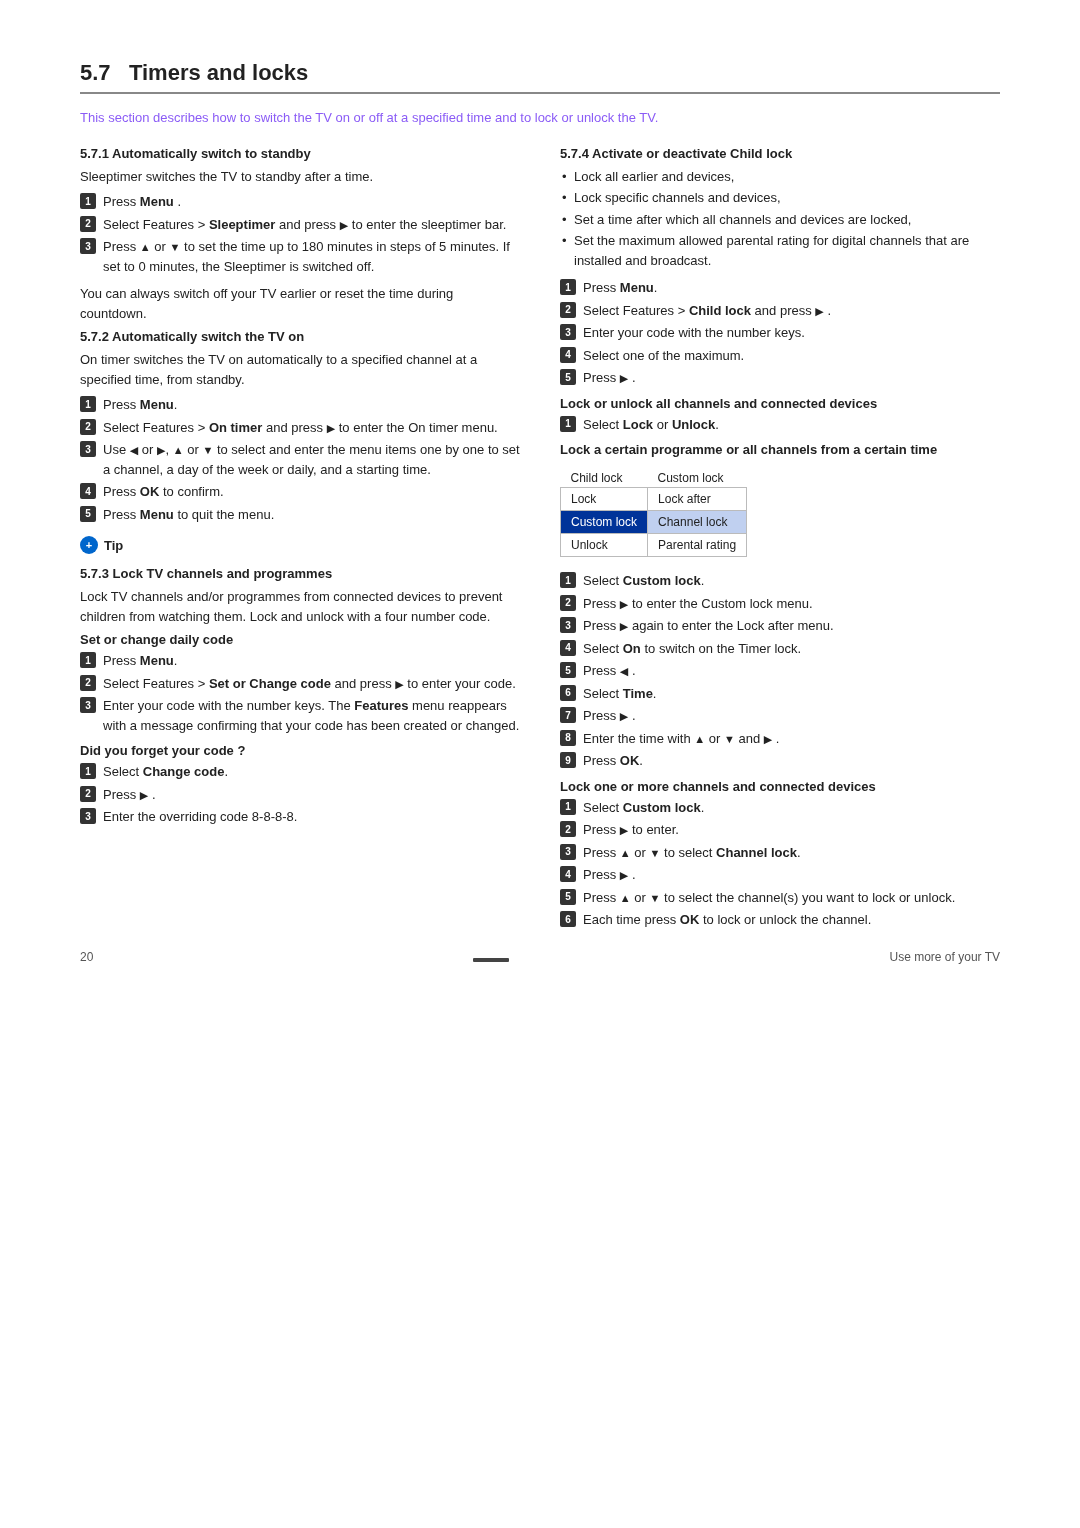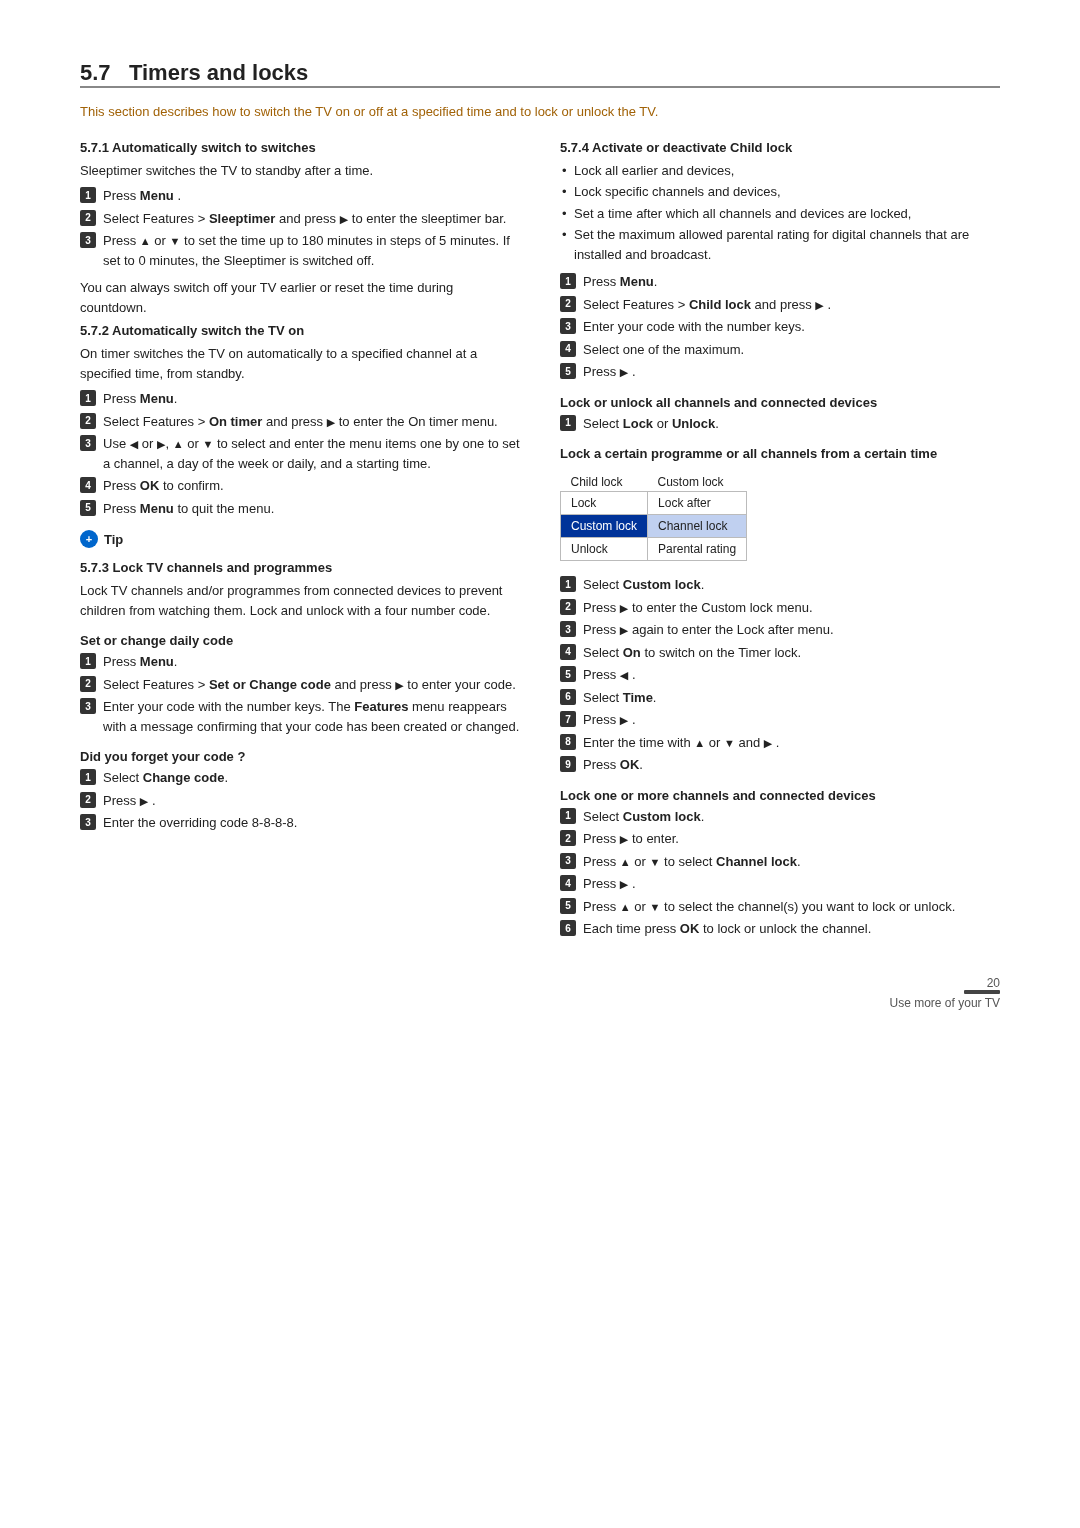--- a/index.html
+++ b/index.html
@@ -14,26 +14,27 @@
     }
     .page {
       display: flex;
       flex-direction: column;
       gap: 0;
     }
     .section-title {
       font-size: 22px;
       font-weight: bold;
       border-bottom: 2px solid #888;
+      padding-bottom: 6px;
       margin-bottom: 14px;
     }
     .section-intro {
       font-size: 13px;
       margin-bottom: 18px;
-      color: #a16207;
+      color: #8b5cf6;
     }
     .two-col {
       display: flex;
       gap: 40px;
     }
     .col-left {
       flex: 1;
       max-width: 460px;
     }
     .col-right {
@@ -118,21 +119,21 @@
       margin-bottom: 2px;
     }
     .bullet-list li::before {
       content: '•';
       position: absolute;
       left: 2px;
     }
     .sub-heading {
       font-weight: bold;
       font-size: 13px;
-      margin-top: 13px;
+      margin-top: 1px;
       margin-bottom: 4px;
     }
     
     .lock-table {
       border-collapse: collapse;
       margin: 10px 0 14px 0;
       font-size: 12px;
     }
     .lock-table td {
       padding: 4px 10px;
@@ -149,24 +150,23 @@
       color: #fff;
     }
     .lock-table .highlighted {
       background: #c0d0f0;
       color: #222;
     }
     .page-footer {
       display: flex;
       justify-content: space-between;
       align-items: flex-end;
-      margin-top: 29px;
+      margin-top: 12px;
       font-size: 12px;
       color: #555;
-      flex-direction: column;
     }
     .footer-logo {
       display: flex;
       flex-direction: column;
       align-items: center;
     }
     .footer-logo-bar {
       width: 36px;
       height: 4px;
       background: #444;
@@ -189,21 +189,21 @@
     <span>Timers and locks</span>
   </div>
 
   <p class="section-intro">This section describes how to switch the TV on or off at a specified time and to lock or unlock the TV.</p>
 
   <div class="two-col">
 
     <div class="col-left">
 
       <div>
-        <div class="subsection-title">5.7.1   Automatically switch to switches</div>
+        <div class="subsection-title">5.7.1   Automatically switch to standby</div>
         <p>Sleeptimer switches the TV to standby after a time.</p>
         <ol class="step-list">
           <li>
             <span class="step-num">1</span>
             <span class="step-text">Press <b>Menu</b> .</span>
           </li>
           <li>
             <span class="step-num">2</span>
             <span class="step-text">Select Features &gt; <b>Sleeptimer</b> and press <span class="arrow-right"></span> to enter the sleeptimer bar.</span>
           </li>

